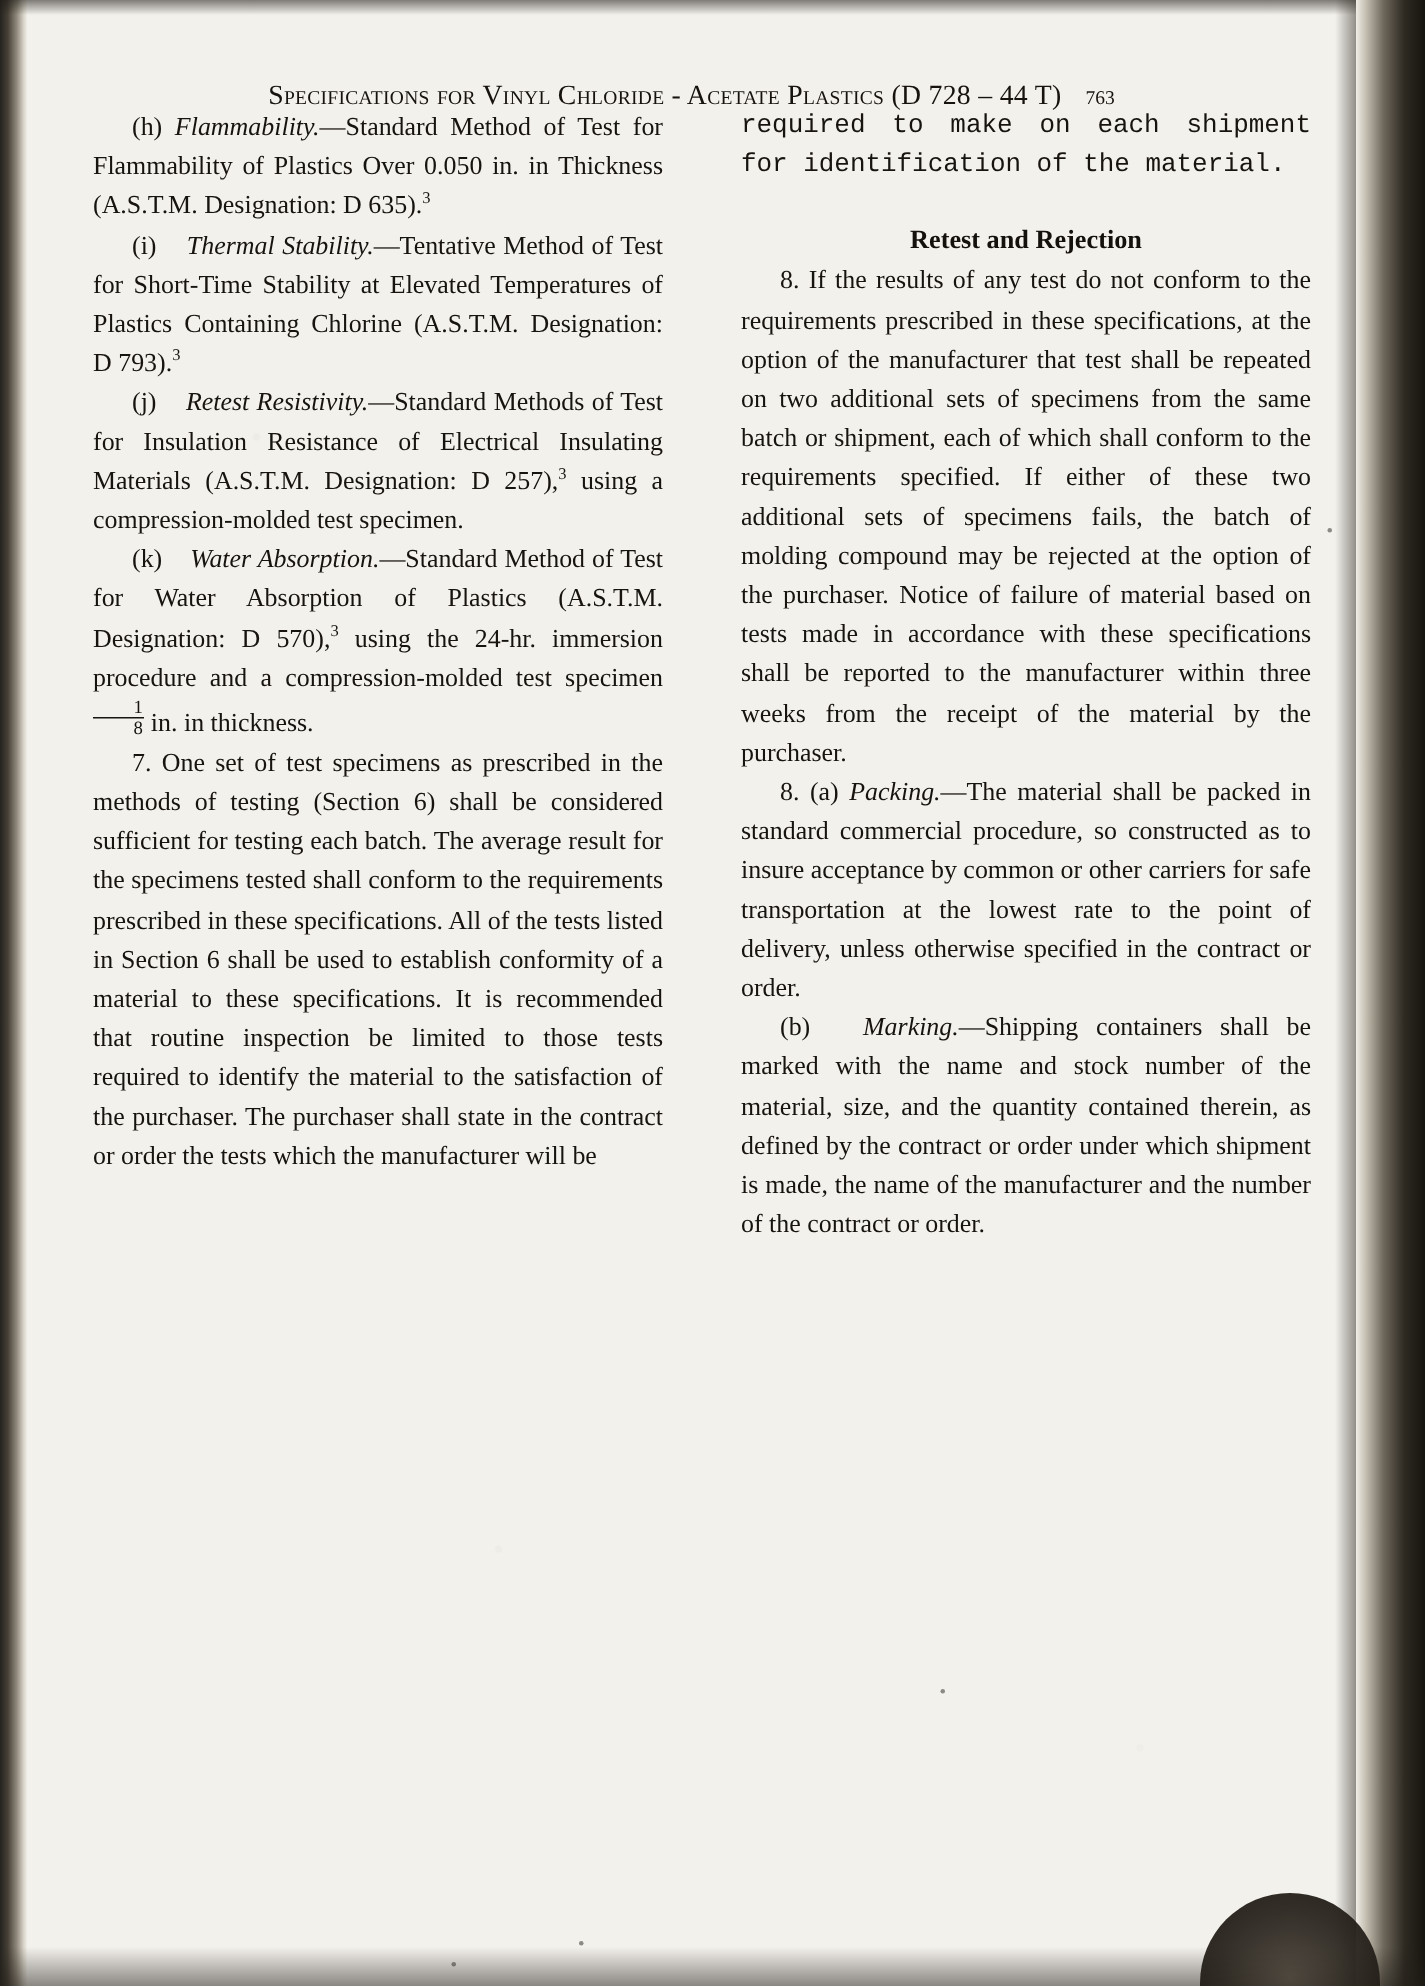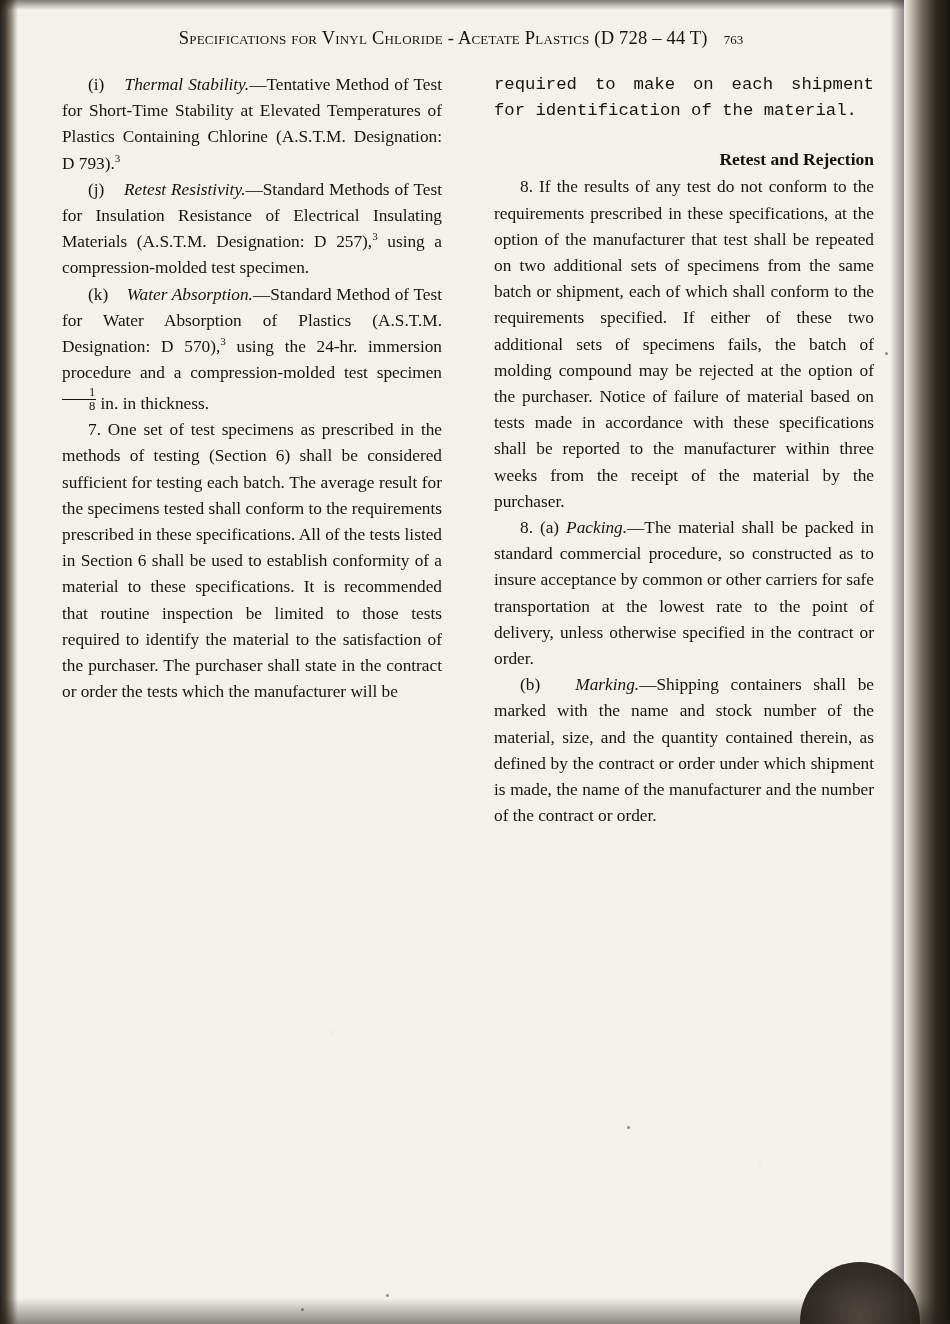--- a/index.html
+++ b/index.html
@@ -81,20 +81,21 @@
     width: 886px;
     text-align: center;
   }
   .running-head {
     display: inline-block;
     font-family: "Liberation Serif", serif;
     font-size: 18.5px;
     letter-spacing: 0.2px;
     color: #16120d;
     white-space: nowrap;
+    margin-top: 26px;
   }
   .running-head .smallcaps {
     font-variant: small-caps;
   }
   .folio {
     display: inline-block;
     font-size: 13px;
     margin-left: 16px;
     color: #16120d;
   }
@@ -121,21 +122,21 @@
     hyphens: none;
   }
   p.indent { text-indent: 26px; }
   p.noindent { text-indent: 0; font-family: Liberation Mono, monospace; }
 
   h2.section {
     margin: 22px 0 2px 0;
     font-size: 17.5px;
     font-weight: bold;
     line-height: 26px;
-    text-align: right;
+    text-align: center;
     color: #14110c;
   }
 
   i, .ital { font-style: italic; }
   sup {
     font-size: 11px;
     vertical-align: super;
     line-height: 0;
   }
   .frac {
@@ -174,20 +175,21 @@
   <div class="sheet">
 
     <header class="page-head">
       <span class="running-head"><span class="smallcaps">Specifications for Vinyl Chloride - Acetate Plastics</span> <span>(D 728 – 44 T)</span></span><span class="folio">763</span>
     </header>
 
     <div class="columns">
 
       <div class="col">
 
+        <p class="indent"><span>(h)</span> <i>Flammability.</i><span>—Standard Method of Test for Flammability of Plastics Over 0.050 in. in Thickness (A.S.T.M. Designation: D 635).</span><sup>3</sup></p>
 
         <p class="indent"><span>(i)</span>&nbsp;&nbsp;&nbsp;&nbsp;<i>Thermal   Stability.</i><span>—Tentative Method of Test for Short-Time Stability at Elevated Temperatures of Plastics Containing Chlorine (A.S.T.M. Designation: D 793).</span><sup>3</sup></p>
 
         <p class="indent"><span>(j)</span>&nbsp;&nbsp;&nbsp;&nbsp;<i>Retest   Resistivity.</i><span>—Standard Methods of Test for Insulation Resistance of Electrical Insulating Materials (A.S.T.M. Designation: D 257),</span><sup>3</sup><span> using a compression-molded test specimen.</span></p>
 
         <p class="indent"><span>(k)</span>&nbsp;&nbsp;&nbsp;&nbsp;<i>Water   Absorption.</i><span>—Standard Method of Test for Water Absorption of Plastics (A.S.T.M. Designation: D 570),</span><sup>3</sup><span> using the 24-hr. immersion procedure and a compression-molded test specimen </span><span class="frac"><span class="num">1</span><span class="den">8</span></span><span> in. in thickness.</span></p>
 
 
         <p class="indent">7. One set of test specimens as prescribed in the methods of testing (Section 6) shall be considered sufficient for testing each batch.   The average result for the specimens tested shall conform to the requirements prescribed in these specifications.   All of the tests listed in Section 6 shall be used to establish conformity of a material to these specifications.   It is recommended that routine inspection be limited to those tests required to identify the material to the satisfaction of the purchaser.   The purchaser shall state in the contract or order the tests which the manufacturer will be</p>
 

